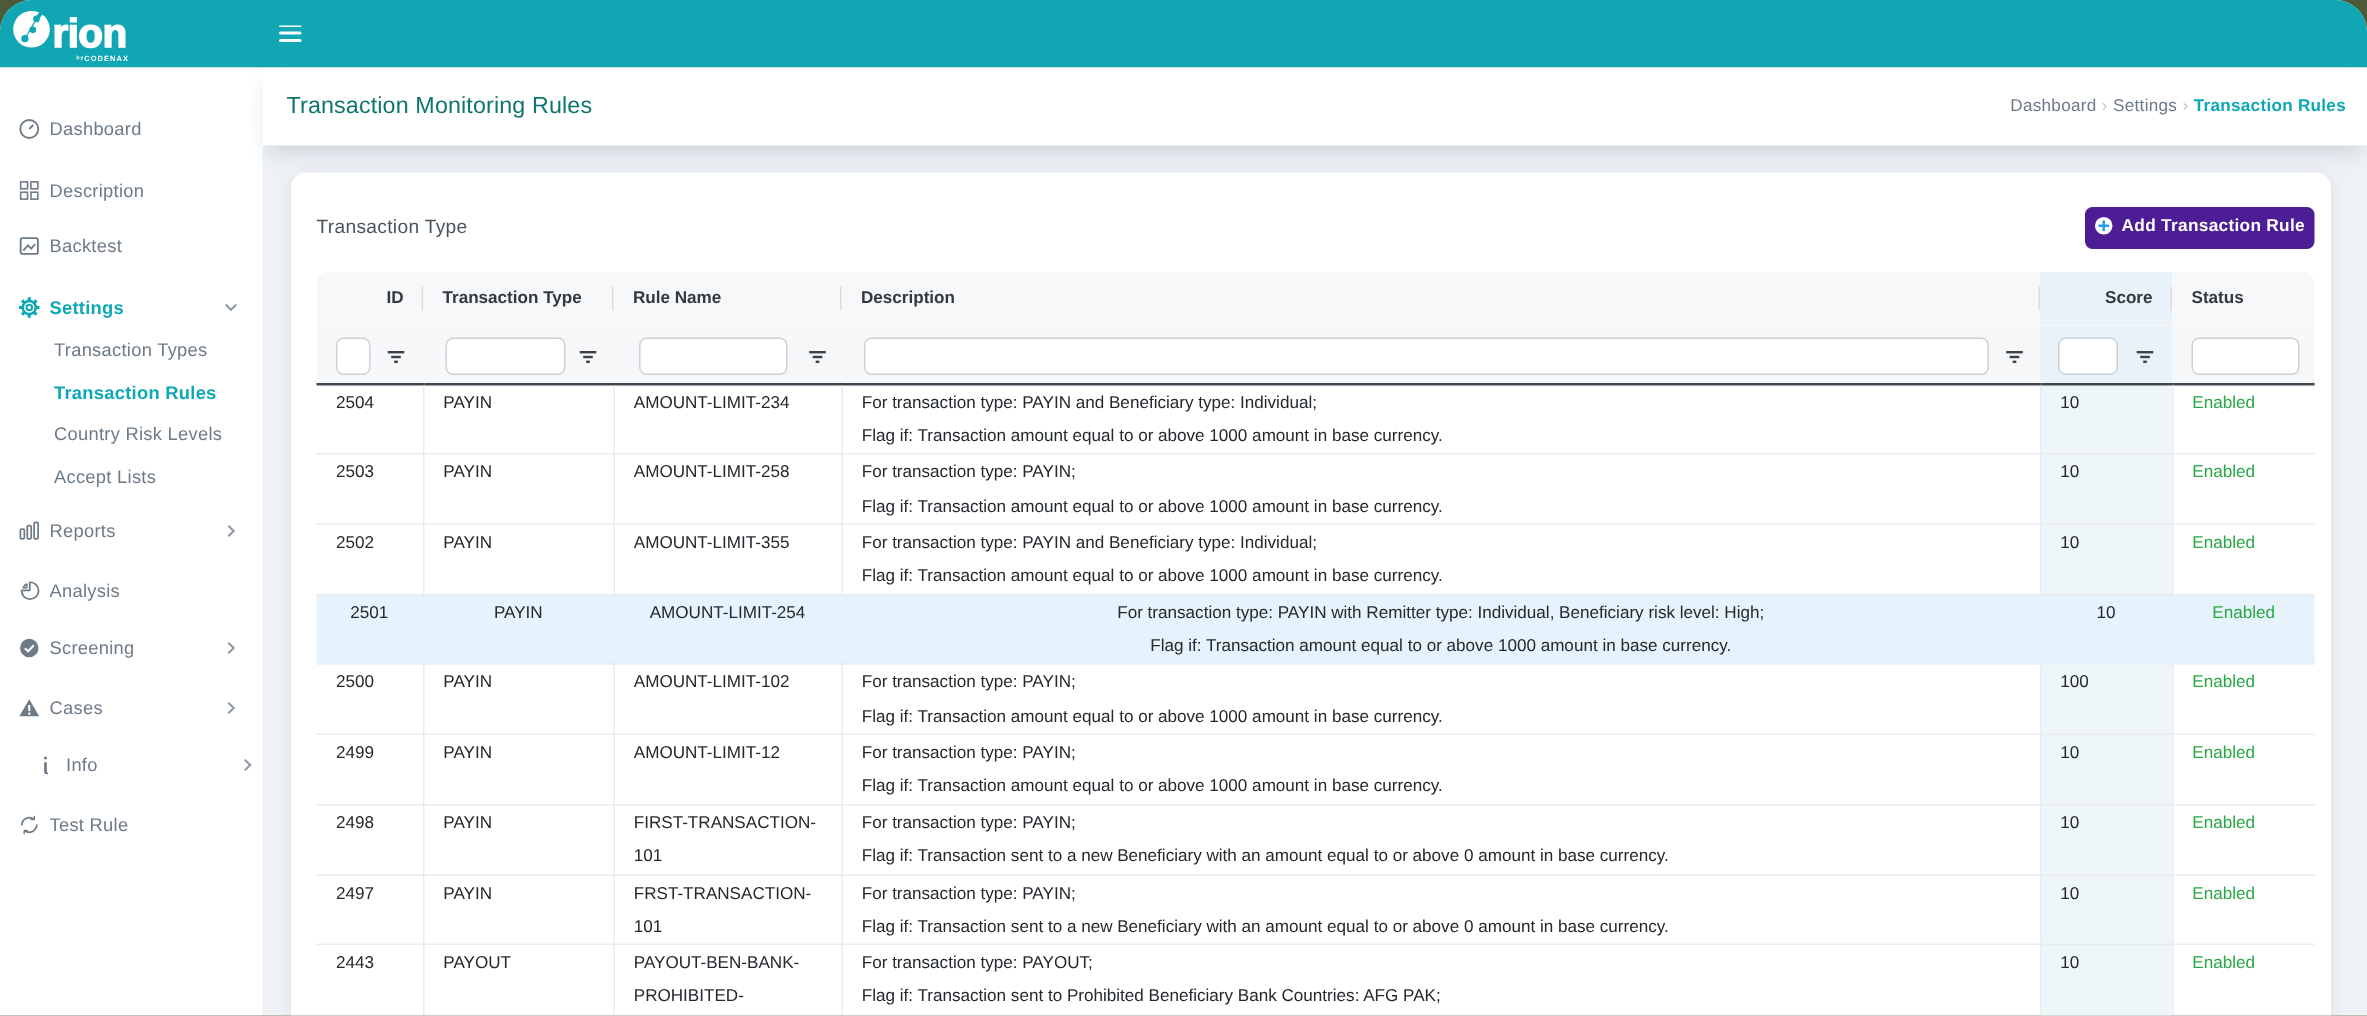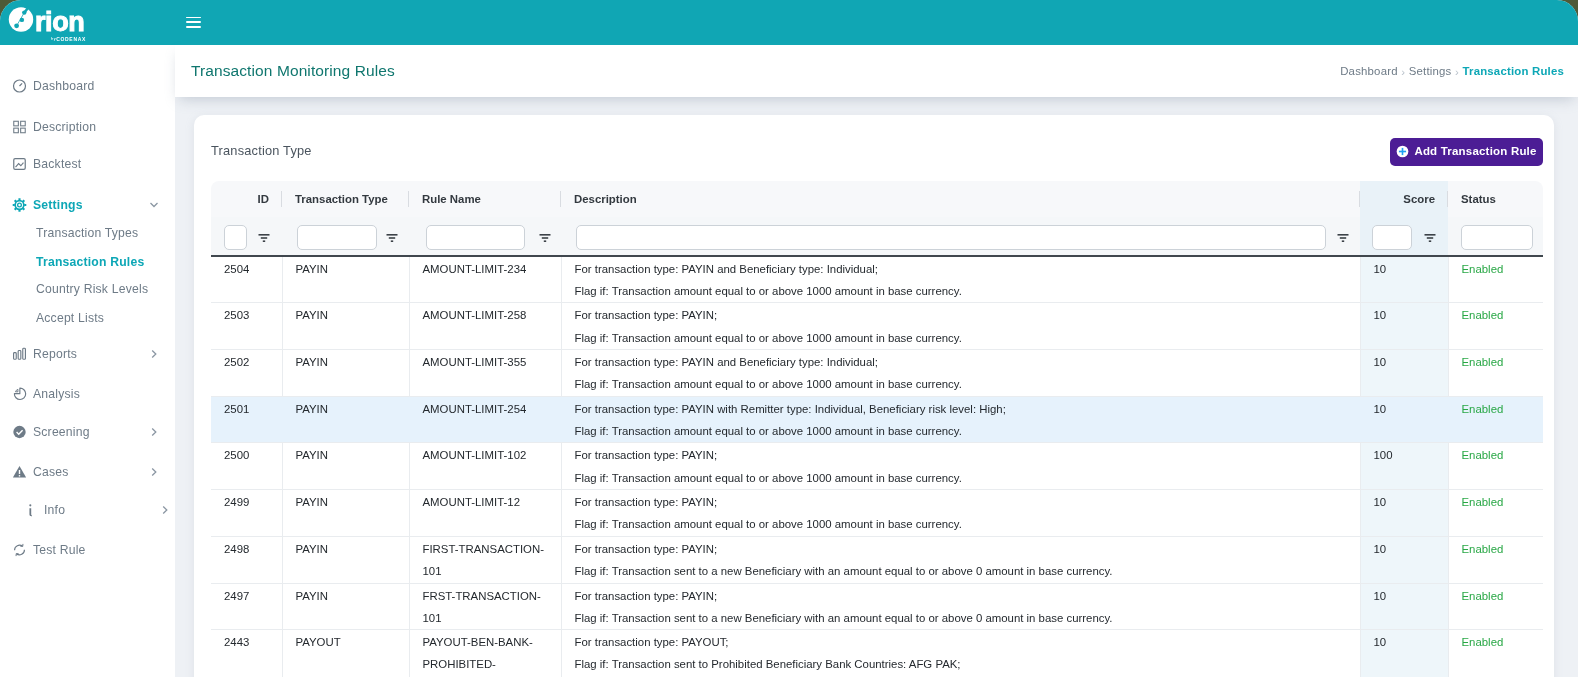--- a/index.html
+++ b/index.html
@@ -51,21 +51,21 @@
 thead tr.hd th:first-child { border-top-left-radius:8px; }
 thead tr.hd th:last-child { border-top-right-radius:8px; }
 thead tr.hd th .vsep { position:absolute; right:0; top:10px; height:16px; width:1px; background:#d9dce1; }
 thead tr.ft th { height:39px; background:#f5f7f9; border-bottom:2px solid #40474e; padding:0; position:relative; font-weight:normal; }
 .fin { position:absolute; top:8px; height:25px; border:1px solid #ccd2d8; border-radius:5px; background:#fff; }
 .funnel { position:absolute; top:15px; width:12px; height:12px; }
 thead tr.hd th.sc1, thead tr.ft th.sc1 { background:#e9f2f8 !important; }
 td.scb { background:#eef6fa; }
 tbody td { vertical-align:top; padding:1px 13px 0 13px; line-height:22.2px; color:#24292e; border-bottom:1px solid #e9ecef; border-right:1px solid #e9ecef; height:46.7px; }
 tbody td:last-child { border-right:none; }
-tbody tr.hl td { background:#e6f2fc !important; border-right-color:#e6f2fc; }
+tbody tr.hl td { background:#e6f2fc !important; border-right-color:#e6f2fc;text-align:center; }
 td.en { color:#28a745; }
 </style>
 </head>
 <body>
 <div id="app">
   <div id="topbar"></div>
   <div id="logo">
     <svg width="175" height="45" viewBox="0 0 175 45">
       <circle cx="21" cy="19.5" r="12.2" fill="#fff"></circle>
       <line x1="24.6" y1="12.3" x2="28.8" y2="7.0" stroke="#10a6b4" stroke-width="2.6"></line>

